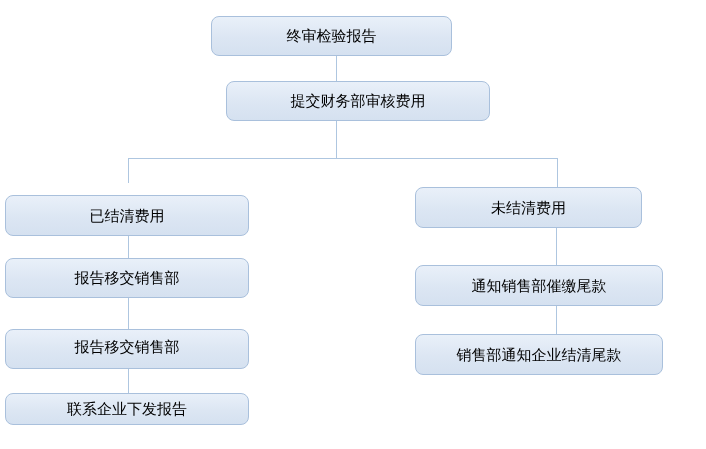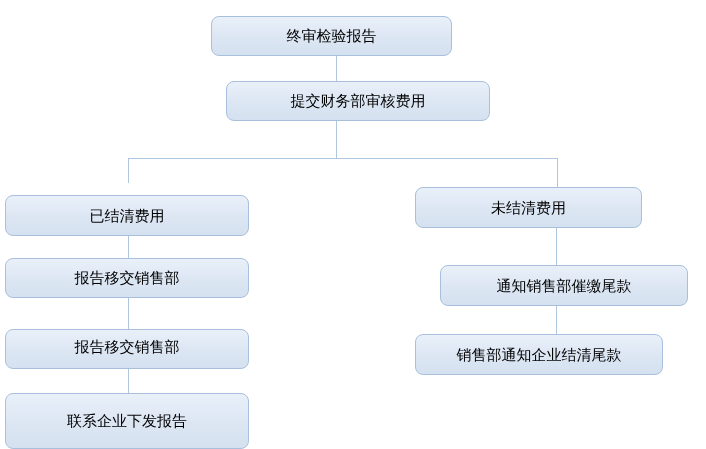--- a/index.html
+++ b/index.html
@@ -35,23 +35,23 @@
   }
   .conn.v { width: 1px; }
   .conn.h { height: 1px; }
 
   
   #n-final-report        { left: 211px; top: 16px;   width: 241px; height: 40px; }
   #n-submit-finance      { left: 226px; top: 81px;  width: 264px; height: 40px; }
   #n-settled             { left: 5px;   top: 183px; width: 244px; height: 41px; margin-top: 12px; }
   #n-stamp-seal          { left: 5px;   top: 258px; width: 244px; height: 40px; }
   #n-transfer-sales      { left: 5px;   top: 329px; width: 244px; height: 40px; font-family: Liberation Mono, monospace; }
-  #n-contact-enterprise  { left: 5px;   top: 393px; width: 244px; height: 56px; }
+  #n-contact-enterprise  { left: 5px;   top: 393px; width: 244px; height: 32px; }
   #n-unsettled           { left: 415px; top: 187px; width: 227px; height: 41px; }
-  #n-notify-sales        { left: 415px; top: 265px; width: 248px; height: 41px; margin-left: 25px; }
+  #n-notify-sales        { left: 415px; top: 265px; width: 248px; height: 41px; }
   #n-sales-notify        { left: 415px; top: 334px; width: 248px; height: 41px; text-align: right; }
 
   
   #c-top-to-finance      { left: 336px; top: 47px;  height: 34px; }
   #c-finance-to-branch   { left: 336px; top: 121px; height: 37px; }
   #c-branch-horizontal   { left: 128px; top: 158px; width: 429px; }
   #c-branch-to-settled   { left: 128px; top: 158px; height: 25px; }
   #c-branch-to-unsettled { left: 557px; top: 158px; height: 29px; }
   #c-settled-to-stamp    { left: 128px; top: 224px; height: 34px; }
   #c-stamp-to-transfer   { left: 128px; top: 298px; height: 31px; }

